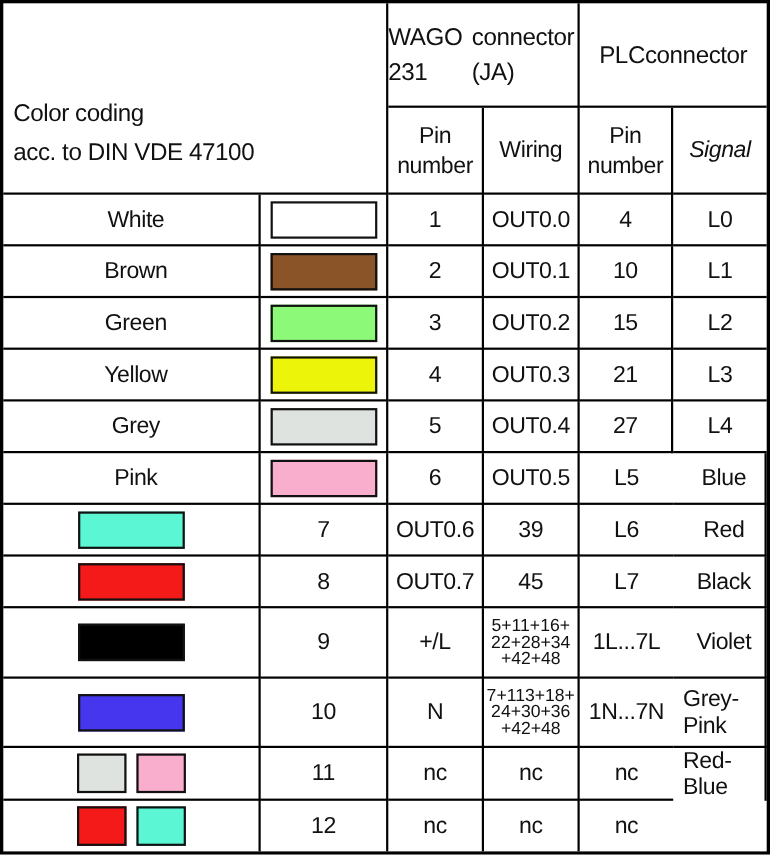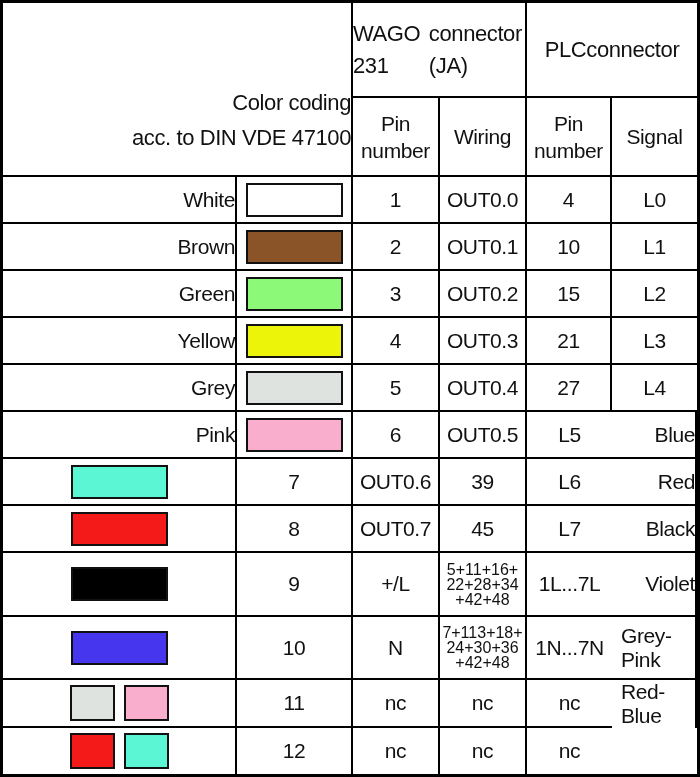--- a/index.html
+++ b/index.html
@@ -21,31 +21,31 @@
     border-right: 2px solid #000;
     border-bottom: 2px solid #000;
     display: flex; align-items: center; justify-content: center;
     font-size: 21px; letter-spacing: -0.4px;
     overflow: hidden;
   }
   .no-br { border-right: none; }
   .no-bb { border-bottom: none; }
   .hdr-left {
     grid-column: 1 / 3; grid-row: 1 / 3;
-    flex-direction: column; align-items: flex-end; justify-content: center;
+    flex-direction: column; align-items: flex-start; justify-content: center;
     padding: 62px 0 0 9px; line-height: 35px; font-size: 22px;
   }
   .grp { line-height: 32px; font-size: 22px; }
   .grp-wago { grid-column: 3 / 5; grid-row: 1; }
   .grp-plc  { grid-column: 5 / 7; grid-row: 1; }
   .sub { flex-direction: column; line-height: 27px; }
   .r2 { grid-row: 2; }
   .c3 { grid-column: 3; } .c4 { grid-column: 4; align-items: center; }
-  .c5 { grid-column: 5; } .c6 { grid-column: 6; }
-  .lbl { justify-content: flex-end; padding-left: 9px; }
+  .c5 { grid-column: 5; } .c6 { grid-column: 6; font-style: italic; }
+  .lbl { justify-content: center; padding-left: 9px; }
   .sw { gap: 9px; }
   .swatch {
     width: 97px; height: 34px;
     border: 2px solid #111; display: inline-block; flex: none;
   }
   .swatch.half { width: 45px; height: 36px; }
   .small { flex-direction: column; font-size: 16px; line-height: 15px; letter-spacing: 0; }
   .small span { display: block; }
 </style>
 </head>

